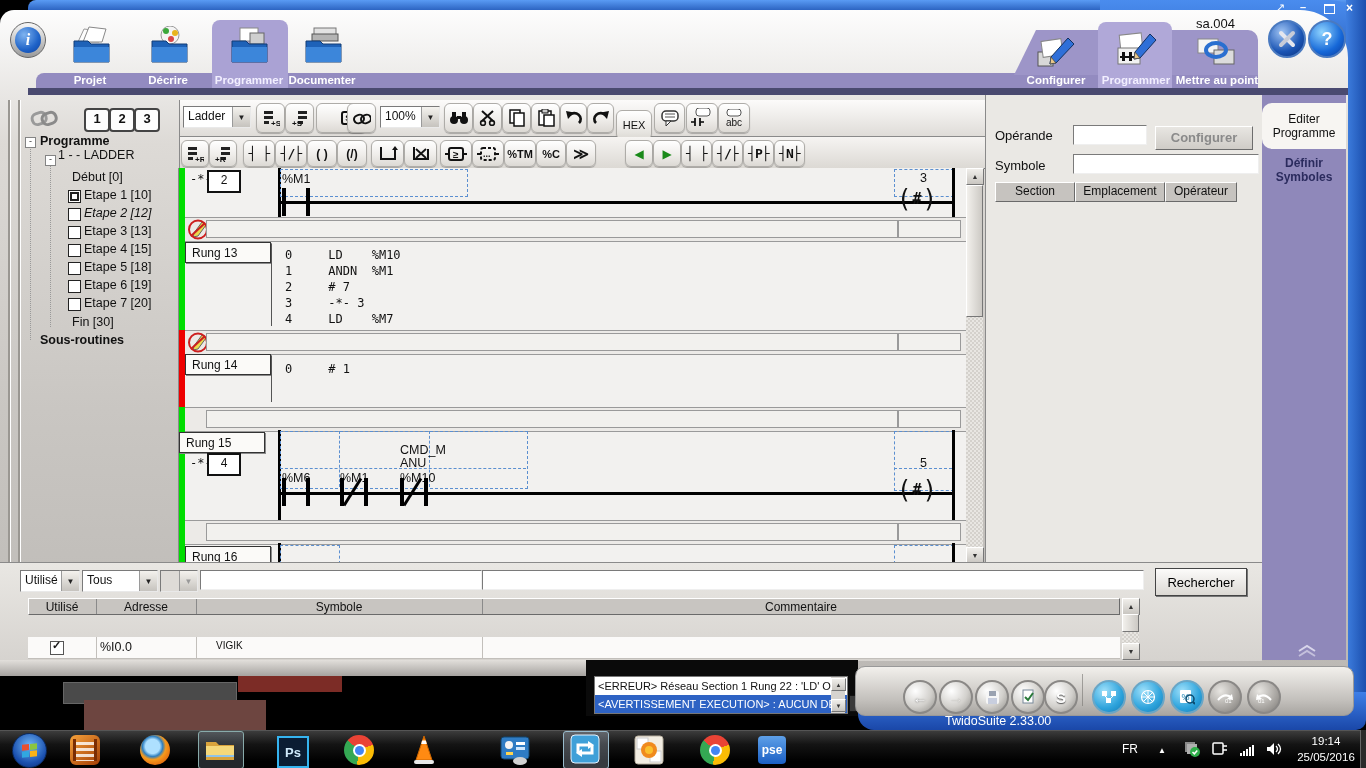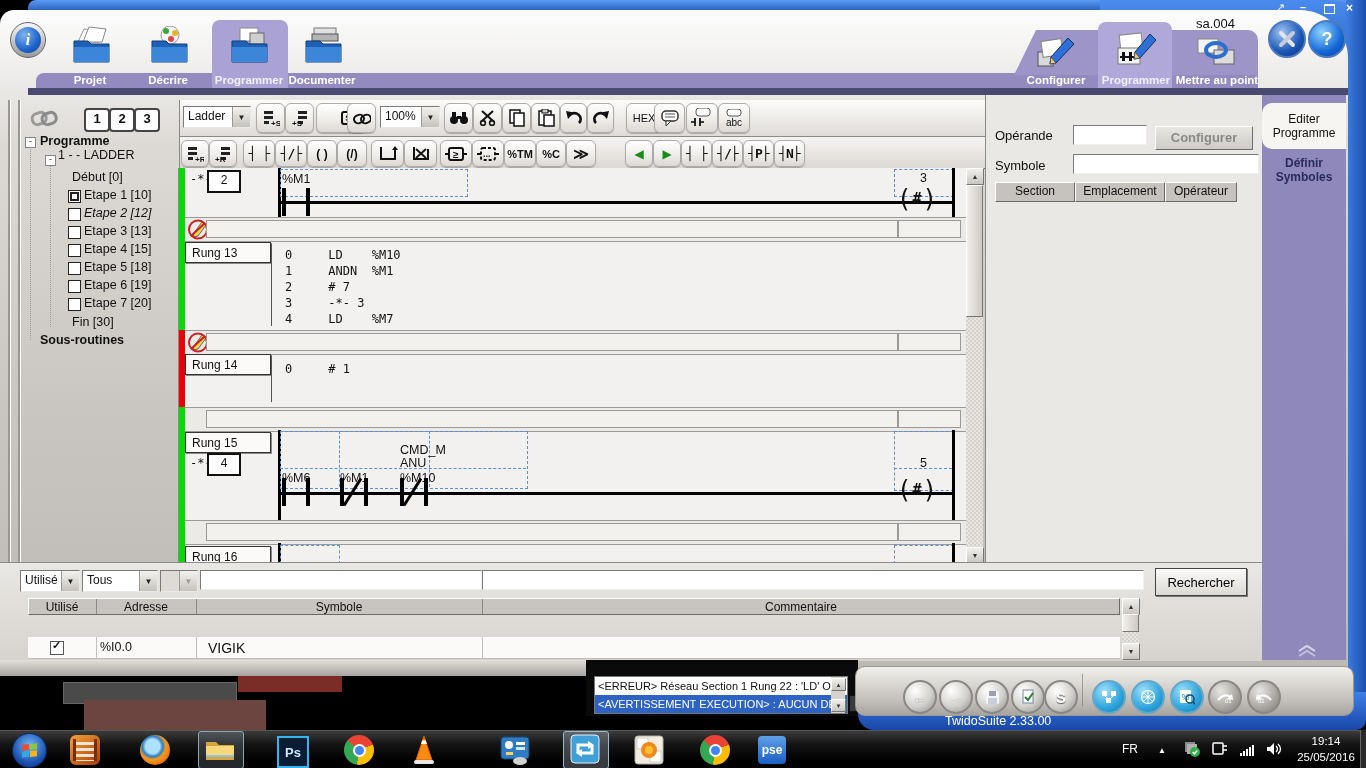--- a/index.html
+++ b/index.html
@@ -255,21 +255,21 @@
         <path d="M14 13 A 6 5.5 0 1 0 4.5 5" fill="none" stroke="#111" stroke-width="2.6"></path>
         <polygon points="1,1 9,2.5 3,9" fill="#111"></polygon>
       </svg>
     </div>
   <div class="tbtn" style="left:587px;top:103px;width:25px;">
       <svg width="18" height="16">
         <path d="M4 13 A 6 5.5 0 1 1 13.5 5" fill="none" stroke="#111" stroke-width="2.6"></path>
         <polygon points="17,1 9,2.5 15,9" fill="#111"></polygon>
       </svg>
     </div>
-  <div class="tbtn" style="left:616px;top:103px;width:34px;font-size:11px;margin-left:10px;">HEX</div>
+  <div class="tbtn" style="left:616px;top:110px;width:34px;font-size:11px;">HEX</div>
   <div class="tbtn" style="left:654px;top:103px;width:29px;">
       <svg width="20" height="18">
         <rect x="2" y="2" rx="4" width="16" height="10" fill="#fff" stroke="#333" stroke-width="1.5"></rect>
         <polygon points="6,12 6,17 11,12" fill="#fff" stroke="#333"></polygon>
         <line x1="5" y1="5" x2="15" y2="5" stroke="#555"></line>
         <line x1="5" y1="8" x2="15" y2="8" stroke="#555"></line>
       </svg>
     </div>
   <div class="tbtn" style="left:686px;top:103px;width:30px;">
       <svg width="22" height="20">
@@ -395,21 +395,21 @@
     <div class="sepcell" style="left:719px;top:165px;width:61px;"></div>
 
     <div class="rungbtn" style="left:6px;top:186px;">Rung 14</div>
     <div class="abs" style="left:92px;top:188px;width:1px;height:46px;background:#555;"></div>
     <div class="il" style="left:106px;top:194px;">0     # 1</div>
 
     <div class="sepband" style="left:6px;top:239px;width:782px;height:23px;"></div>
     <div class="sepcell" style="left:27px;top:242px;width:690px;"></div>
     <div class="sepcell" style="left:719px;top:242px;width:61px;"></div>
 
-    <div class="rungbtn" style="left:6px;top:264px;">Rung 15</div>
+    <div class="rungbtn" style="left:0;top:264px;">Rung 15</div>
     <div class="abs" style="left:11px;top:288px;font-family:'DejaVu Sans Mono',monospace;font-size:12px;">-*-</div>
     <div class="abs" style="left:28px;top:285px;width:30px;height:19px;background:#fff;border:2px solid #111;text-align:center;line-height:17px;font-size:12px;">4</div>
     <div class="rail" style="left:99px;top:262px;height:90px;"></div>
     <div class="dash" style="left:101px;top:263px;width:246px;height:56px;"></div>
     <div class="abs" style="left:160px;top:263px;width:0;height:56px;border-left:1px dashed #5b8fd0;"></div>
     <div class="abs" style="left:250px;top:263px;width:0;height:56px;border-left:1px dashed #5b8fd0;"></div>
     <div class="abs" style="left:101px;top:300px;width:246px;height:0;border-top:1px dashed #5b8fd0;"></div>
     <div class="abs" style="left:221px;top:276px;width:54px;font-size:12.5px;word-break:break-all;line-height:13px;">CMD_MANU</div>
     <div class="abs" style="left:103px;top:303px;font-size:12.5px;">%M6</div>
     <div class="abs" style="left:161px;top:303px;font-size:12.5px;">%M1</div>
@@ -487,21 +487,21 @@
   <div class="abs" style="left:96px;top:600px;width:100px;text-align:center;font-size:12px;">Adresse</div>
   <div class="abs" style="left:196px;top:600px;width:286px;text-align:center;font-size:12px;">Symbole</div>
   <div class="abs" style="left:482px;top:600px;width:638px;text-align:center;font-size:12px;">Commentaire</div>
   <div class="abs" style="left:96px;top:599px;width:1px;height:15px;background:#8a8a8a;"></div>
   <div class="abs" style="left:196px;top:599px;width:1px;height:15px;background:#8a8a8a;"></div>
   <div class="abs" style="left:482px;top:599px;width:1px;height:15px;background:#8a8a8a;"></div>
 
   <div class="abs" style="left:28px;top:637px;width:1092px;height:21px;background:#fbfaf9;border-bottom:1px solid #c2bfbb;">
     <div class="cb" style="left:22px;top:4px;"></div>
     <div class="abs" style="left:72px;top:3px;font-size:12.5px;">%I0.0</div>
-    <div class="abs" style="left:180px;top:3px;font-size:14px;">VIGIK</div>
+    <div class="abs" style="left:188px;top:3px;font-size:10px;">VIGIK</div>
     <div class="abs" style="left:458px;top:3px;font-size:12.5px;"></div>
     <div class="abs" style="left:68px;top:0;width:1px;height:21px;background:#c2bfbb;"></div>
     <div class="abs" style="left:168px;top:0;width:1px;height:21px;background:#c2bfbb;"></div>
     <div class="abs" style="left:454px;top:0;width:1px;height:21px;background:#c2bfbb;"></div>
   </div>
   <div class="abs" style="left:1122px;top:598px;width:17px;height:60px;">
     <div class="sbtrack" style="left:0;top:0;width:17px;height:60px;"></div>
     <div class="sbbtn" style="left:0;top:0;">▲</div>
     <div class="sbthumb" style="left:0;top:16px;width:15px;height:16px;"></div>
     <div class="sbbtn" style="left:0;top:45px;">▼</div>

